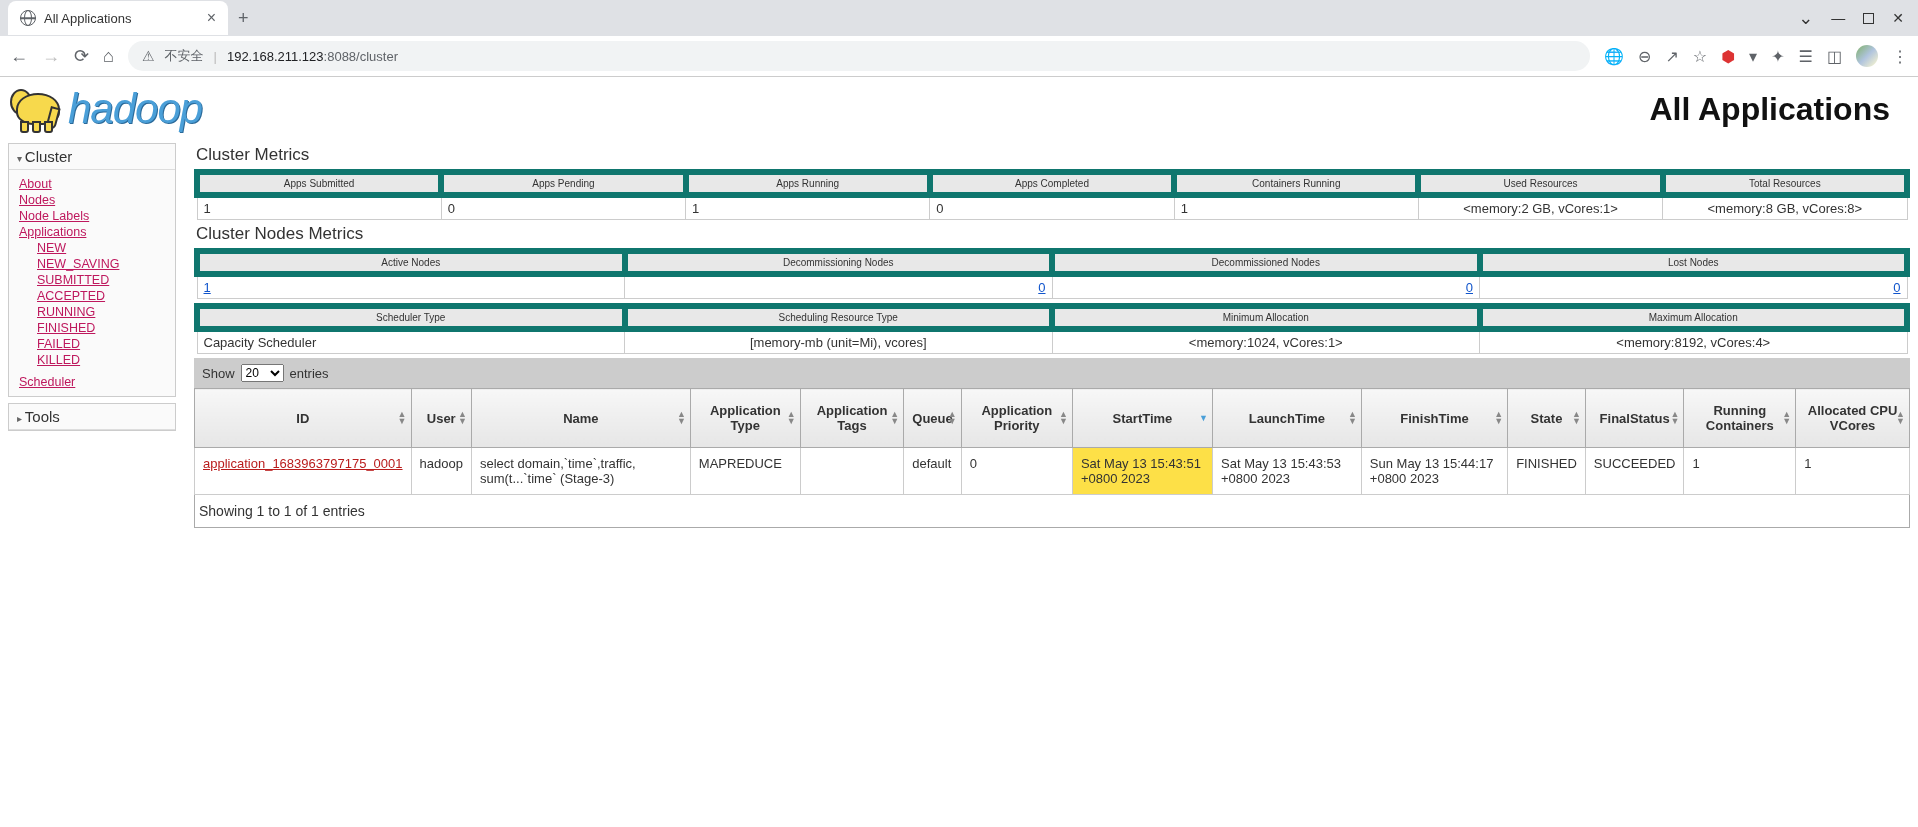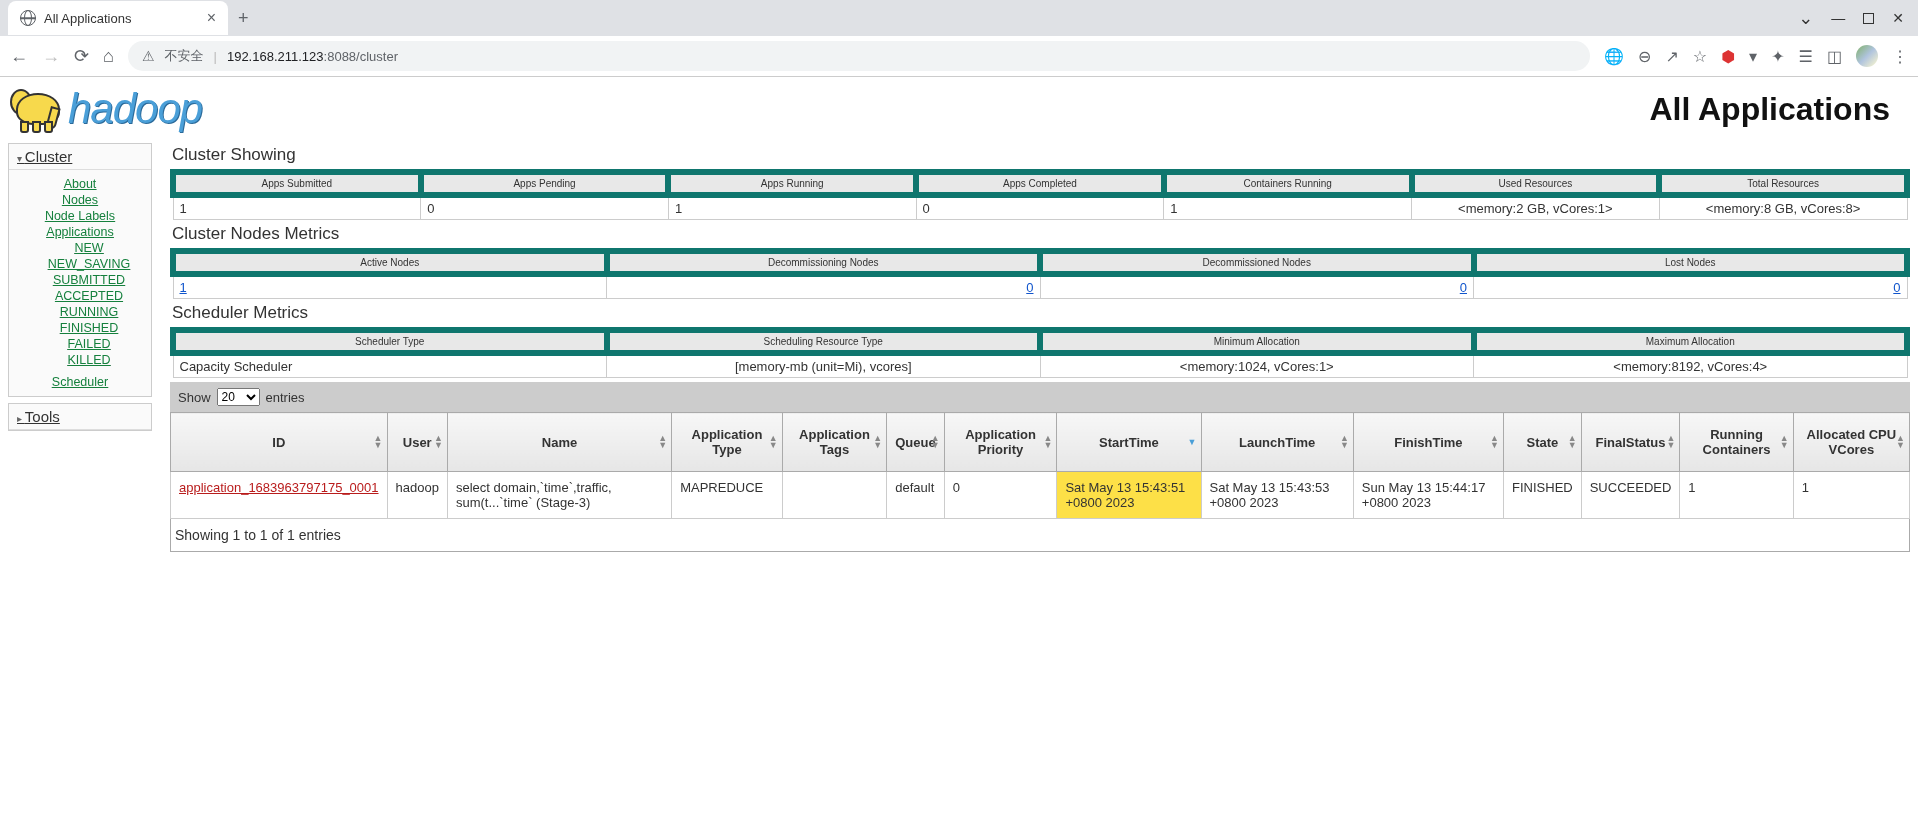--- a/index.html
+++ b/index.html
@@ -35,27 +35,27 @@
 .avatar { width: 22px; height: 22px; border-radius: 50%; background: linear-gradient(135deg,#7fb069,#b0c4de,#fffacd); }
 
 
 .page { padding: 4px 8px 20px 8px; }
 .header { display: flex; align-items: center; padding: 4px 0 10px 0; }
 .logo { display:flex; align-items:center; gap:2px; }
 .logo-text { font-family: Impact, "Arial Black", sans-serif; font-size: 42px; font-style: italic; color: #4a9fd8; letter-spacing: -1px; text-shadow: 1px 1px 0 #2b6a9a; }
 .page-title { margin-left: auto; margin-right: 20px; font-size: 32px; font-weight: bold; color: #111; }
 
 .layout { display: flex; gap: 18px; }
-.sidebar { width: 144px; flex-shrink: 0; text-decoration: underline; }
+.sidebar { width: 168px; flex-shrink: 0; }
 .sb-panel { border: 1px solid #ccc; background: #fafafa; margin-bottom: 6px; }
 .sb-head { padding: 4px 8px; font-size: 15px; border-bottom: 1px solid #ddd; cursor: pointer; }
 .sb-head::before { content: "▾ "; font-size: 10px; color: #666; }
 .sb-head.collapsed::before { content: "▸ "; }
 .sb-body { padding: 6px 10px; }
-.sb-body a { display: block; color: #15803d; text-decoration: underline; font-size: 12.5px; padding: 1px 0; text-align: center; }
+.sb-body a { display: block; color: #be185d; text-decoration: underline; font-size: 12.5px; padding: 1px 0; }
 .sb-sub { padding-left: 18px; }
 
 .content { flex: 1; min-width: 0; }
 .section-title { font-size: 17px; color: #333; margin: 2px 0 4px 2px; }
 
 table.metrics { width: 100%; border-collapse: collapse; margin-bottom: 4px; table-layout: fixed; }
 table.metrics th { background: #e8e8e8; border: 6px solid #0f766e; padding: 3px 6px; font-weight: normal; font-size: 10px; text-align: center; }
 table.metrics td { border: 1px solid #ccc; padding: 3px 6px; text-align: left; }
 table.metrics td a { color: #15c; text-decoration: underline; }
 
@@ -163,21 +163,21 @@
           <a style="margin-top:6px">Scheduler</a>
         </div>
       </div>
       <div class="sb-panel">
         <div class="sb-head collapsed">Tools</div>
       </div>
     </div>
 
     <div class="content">
 
-      <div class="section-title">Cluster Showing</div>
+      <div class="section-title">Cluster Metrics</div>
       <table class="metrics">
         <thead>
             <tr id="cm-head">
               <th>Apps Submitted</th>
               <th>Apps Pending</th>
               <th>Apps Running</th>
               <th>Apps Completed</th>
               <th>Containers Running</th>
               <th>Used Resources</th>
               <th>Total Resources</th>
@@ -209,21 +209,20 @@
         <tbody>
             <tr id="nm-body">
               <td style="text-align: left;"><a href="#">1</a></td>
               <td style="text-align: right;"><a href="#">0</a></td>
               <td style="text-align: right;"><a href="#">0</a></td>
               <td style="text-align: right;"><a href="#">0</a></td>
             </tr>
           </tbody>
       </table>
 
-      <div class="section-title">Scheduler Metrics</div>
       <table class="metrics">
         <thead>
             <tr id="sm-head">
               <th>Scheduler Type</th>
               <th>Scheduling Resource Type</th>
               <th>Minimum Allocation</th>
               <th>Maximum Allocation</th>
             </tr>
           </thead>
         <tbody>

